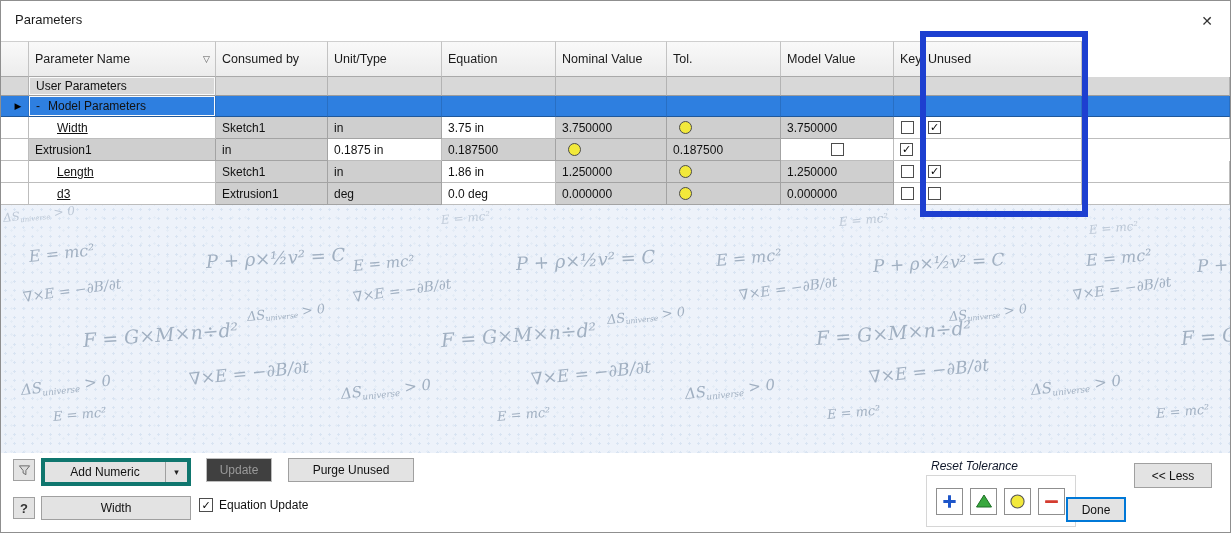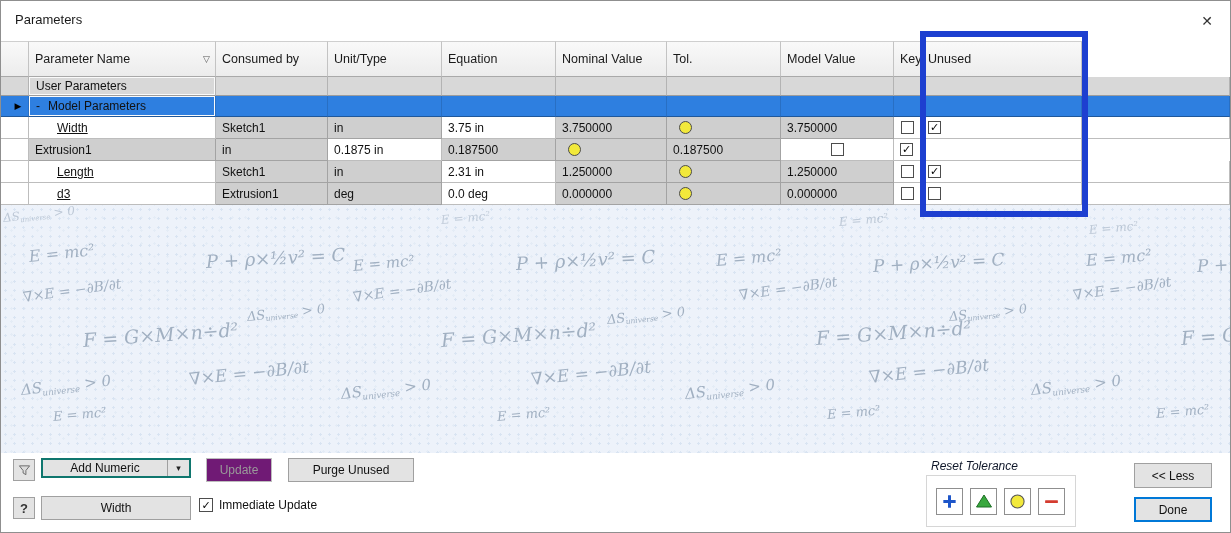--- a/index.html
+++ b/index.html
@@ -55,24 +55,24 @@
     background-size:9px 9px,13px 13px;background-position:0 0,4px 6px;}
   .eq{position:absolute;font-family:"DejaVu Serif",serif;font-style:italic;color:var(--wm,#8fa0b4);
     white-space:nowrap;transform-origin:left center;opacity:.8;}
   .eq .sub{font-size:.58em;position:relative;top:.32em;}
 
   
   .footer{position:absolute;left:0;top:452px;right:0;bottom:0;background:#fff;z-index:3;}
   .btn{position:absolute;height:24px;background:#e3e3e3;border:1px solid #a0a0a0;font-family:inherit;
     font-size:12px;color:#111;display:flex;align-items:center;justify-content:center;padding:0 8px;box-sizing:border-box;}
   .btn.sq{width:22px;height:22px;padding:0;}
-  .btn.disabled{color:#9a9a9a;background:#701a75;border-color:#bdbdbd;}
+  .btn.disabled{color:#9a9a9a;background:#404040;border-color:#bdbdbd;}
   .btn.done{height:25px;border:2px solid var(--doneb,#0078d7);}
   .btn.less{height:25px;}
-  .split{position:absolute;width:150px;height:20px;border:2px solid #0f766e;background:#e3e3e3;display:flex;box-sizing:border-box;}
+  .split{position:absolute;width:150px;height:28px;border:4px solid #0f766e;background:#e3e3e3;display:flex;box-sizing:border-box;}
   .split-label{flex:1;display:flex;align-items:center;justify-content:center;font-size:12px;}
   .split-arrow{width:21px;border-left:1px solid #a0a0a0;display:flex;align-items:center;justify-content:center;
     font-size:9px;color:#222;}
   .chkrow{position:absolute;display:flex;align-items:center;gap:6px;font-size:12px;}
   .rt-label{position:absolute;font-size:12px;color:#0f172a;font-style:italic;}
   .rt-panel{position:absolute;width:150px;height:52px;border:1px solid #d6d6d6;display:flex;align-items:center;
     padding-left:9px;gap:7px;box-sizing:border-box;}
   .rtbtn{width:27px;height:27px;border:1px solid #8f8f8f;background:#fff;display:flex;align-items:center;
     justify-content:center;padding:0;flex:none;}
   .q{font-size:13px;font-weight:bold;color:#333;}
@@ -189,21 +189,21 @@
         <div class="cell">
           <span class="cb">✓</span>
         </div>
         <div class="cell"></div>
       </div>
       <div class="row data">
         <div class="cell gut"></div>
         <div class="cell indent">Length</div>
         <div class="cell ro">Sketch1</div>
         <div class="cell ro">in</div>
-        <div class="cell">2.31 in</div>
+        <div class="cell">1.86 in</div>
         <div class="cell ro">1.250000</div>
         <div class="cell ro">
           <span class="dot"></span>
         </div>
         <div class="cell ro">1.250000</div>
         <div class="cell keyc">
           <span class="cb"></span>
         </div>
         <div class="cell">
           <span class="cb">✓</span>
@@ -284,21 +284,21 @@
     </div>
     <button class="btn disabled" style="left:205px;top:5px;width:66px">Update</button>
     <button class="btn" style="left:287px;top:5px;width:126px">Purge Unused</button>
 
     <button class="btn sq" style="left:12px;top:44px">
       <span class="q">?</span>
     </button>
     <button class="btn" style="left:40px;top:43px;width:150px">Width</button>
     <label class="chkrow" style="left:198px;top:45px">
       <span class="cb big" id="imm-cb">✓</span>
-      <span>Immediate Update</span>
+      <span>Equation Update</span>
     </label>
 
     <div class="rt-label" style="left:930px;top:6px">Reset Tolerance</div>
     <div class="rt-panel" style="left:925px;top:22px">
       <button class="rtbtn">
         <span class="icoslot">
             <svg width="17" height="17" viewBox="0 0 16 16">
               <path d="M6.6 2.2h2.8v4.4h4.4v2.8H9.4v4.4H6.6V9.4H2.2V6.6h4.4z" fill="#1d55c9"></path>
             </svg>
           </span>
@@ -320,16 +320,16 @@
       <button class="rtbtn">
         <span class="icoslot">
             <svg width="17" height="17" viewBox="0 0 16 16">
               <rect x="2" y="6.8" width="12" height="2.6" rx="0.5" fill="#d43b2f"></rect>
             </svg>
           </span>
       </button>
     </div>
 
     <button class="btn less" style="left:1133px;top:10px;width:78px">&lt;&lt; Less</button>
-    <button class="btn done" style="left:1133px;top:44px;width:78px">Done</button>
+    <button class="btn done" style="left:1065px;top:44px;width:60px">Done</button>
   </div>
 
 </div>
 
 </body></html>

